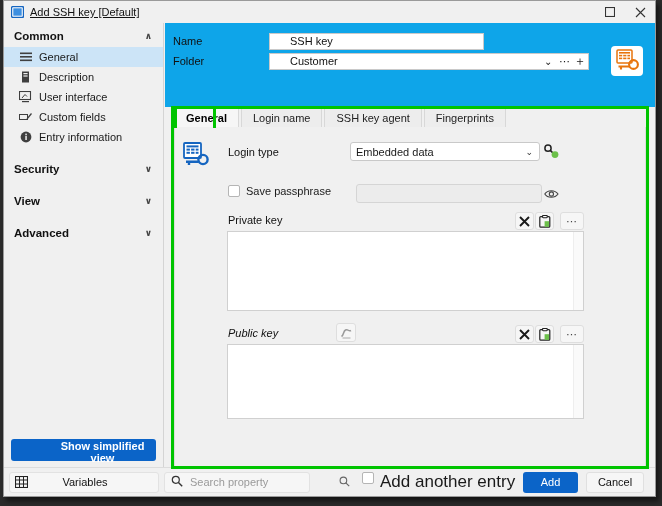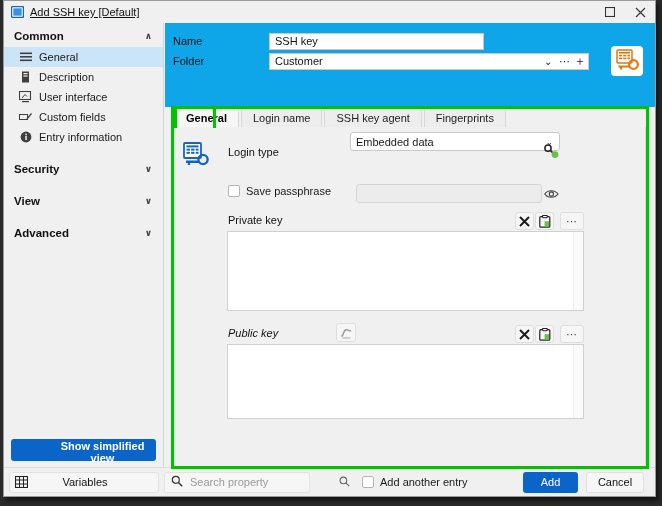--- a/index.html
+++ b/index.html
@@ -64,21 +64,21 @@
     font-size:11px; font-weight:bold; cursor:pointer;padding-left:44px;
   }
 
   
   .hdr { position:absolute; left:161px; top:22px; right:0; height:84px; background:#0ea5e9; }
   .field-row { position:absolute; left:0; width:100%; height:20px; display:flex; align-items:center; }
   .field-label { position:absolute; left:8px; font-size:11px; color:#111; }
   .textbox {
     background:#fff; border:1px solid #c9c9c9; border-radius:0;
     height:17px; font-size:11px; color:#111;
-    display:flex; align-items:center; padding:0 5px;
+    display:flex; align-items:center; padding:0 20px;
     font-family:"Liberation Sans", sans-serif;
   }
   .entry-type-icon {
     position:absolute; right:12px; top:23px; width:32px; height:30px;
     background:#fff; border-radius:4px;
     display:flex; align-items:center; justify-content:center;
   }
 
   
   .tabstrip {
@@ -163,21 +163,21 @@
   .searchbox {
     position:absolute; left:160px; width:146px; height:21px;
     background:#f6f6f6; border:1px solid #e2e2e2; border-radius:3px;
     display:flex; align-items:center; padding:0 6px; gap:5px;
   }
   .searchbox input {
     flex:1; border:none; outline:none; background:transparent;
     font-family:"Liberation Sans", sans-serif; font-size:11px; color:#333;
   }
   .searchbox input::placeholder { color:#9a9a9a; }
-  .add-another { position:absolute; left:358px; display:flex; align-items:flex-start; gap:6px; font-size:11px; }
+  .add-another { position:absolute; left:358px; display:flex; align-items:flex-start; gap:6px; font-size:17px; }
   .btn-primary {
     position:absolute; right:77px; width:55px; height:21px;
     background:#0b64c8; color:#fff; border:none; border-radius:3px;
     font-family:"Liberation Sans", sans-serif; font-size:11px; cursor:pointer;
   }
   .btn-normal {
     position:absolute; right:11px; width:58px; height:21px;
     background:#f6f6f6; color:#111; border:1px solid #e0e0e0; border-radius:3px;
     font-family:"Liberation Sans", sans-serif; font-size:11px; cursor:pointer;
   }
@@ -346,21 +346,21 @@
         <rect x="4.5" y="10.8" width="3.4" height="2"></rect>
           <rect x="9.1" y="10.8" width="3.4" height="2"></rect>
           <rect x="13.7" y="10.8" width="2.8" height="2"></rect>
       </g>
       <circle cx="21" cy="18.5" r="4.6" fill="none" stroke="#1565c0" stroke-width="2.4"></circle>
       <path d="M16.8 20.7 L4 20.7 M7 20.7 L7 24" stroke="#1565c0" stroke-width="2.4" fill="none"></path>
     </svg>
   </div>
 
   <span class="lbl" style="left:224px; top:145px;">Login type</span>
-  <div class="combobox" style="left:346px; top:131px; width:210px;">
+  <div class="combobox" style="left:346px; top:141px; width:190px;">
     <span>Embedded data</span>
     <span class="cb-arrow">⌄</span>
   </div>
   <div style="position:absolute; left:539px; top:142px; width:16px; height:16px;">
     <svg width="16" height="16" viewBox="0 0 16 16">
       <circle cx="5" cy="5.2" r="3.1" fill="none" stroke="#222" stroke-width="1.5"></circle>
       <path d="M7.3 7.4 L13 13" stroke="#222" stroke-width="1.5"></path>
       <circle cx="12" cy="11.6" r="3.4" fill="#6cc04a"></circle>
     </svg>
   </div>

